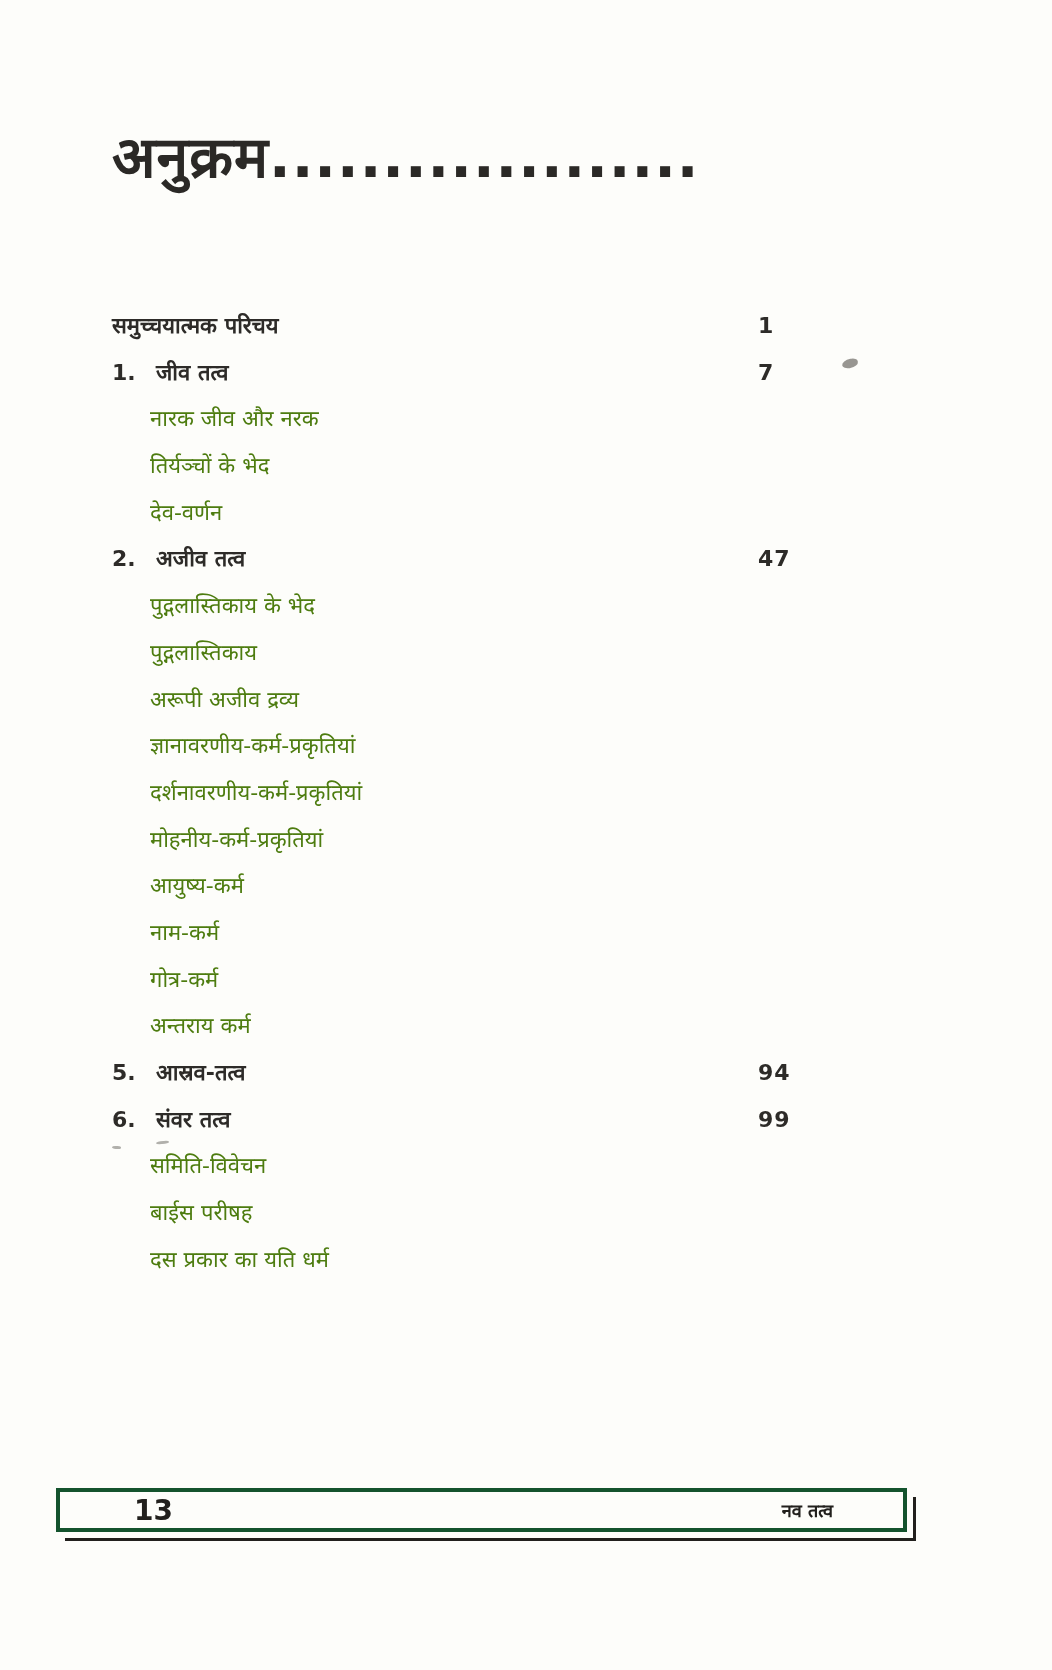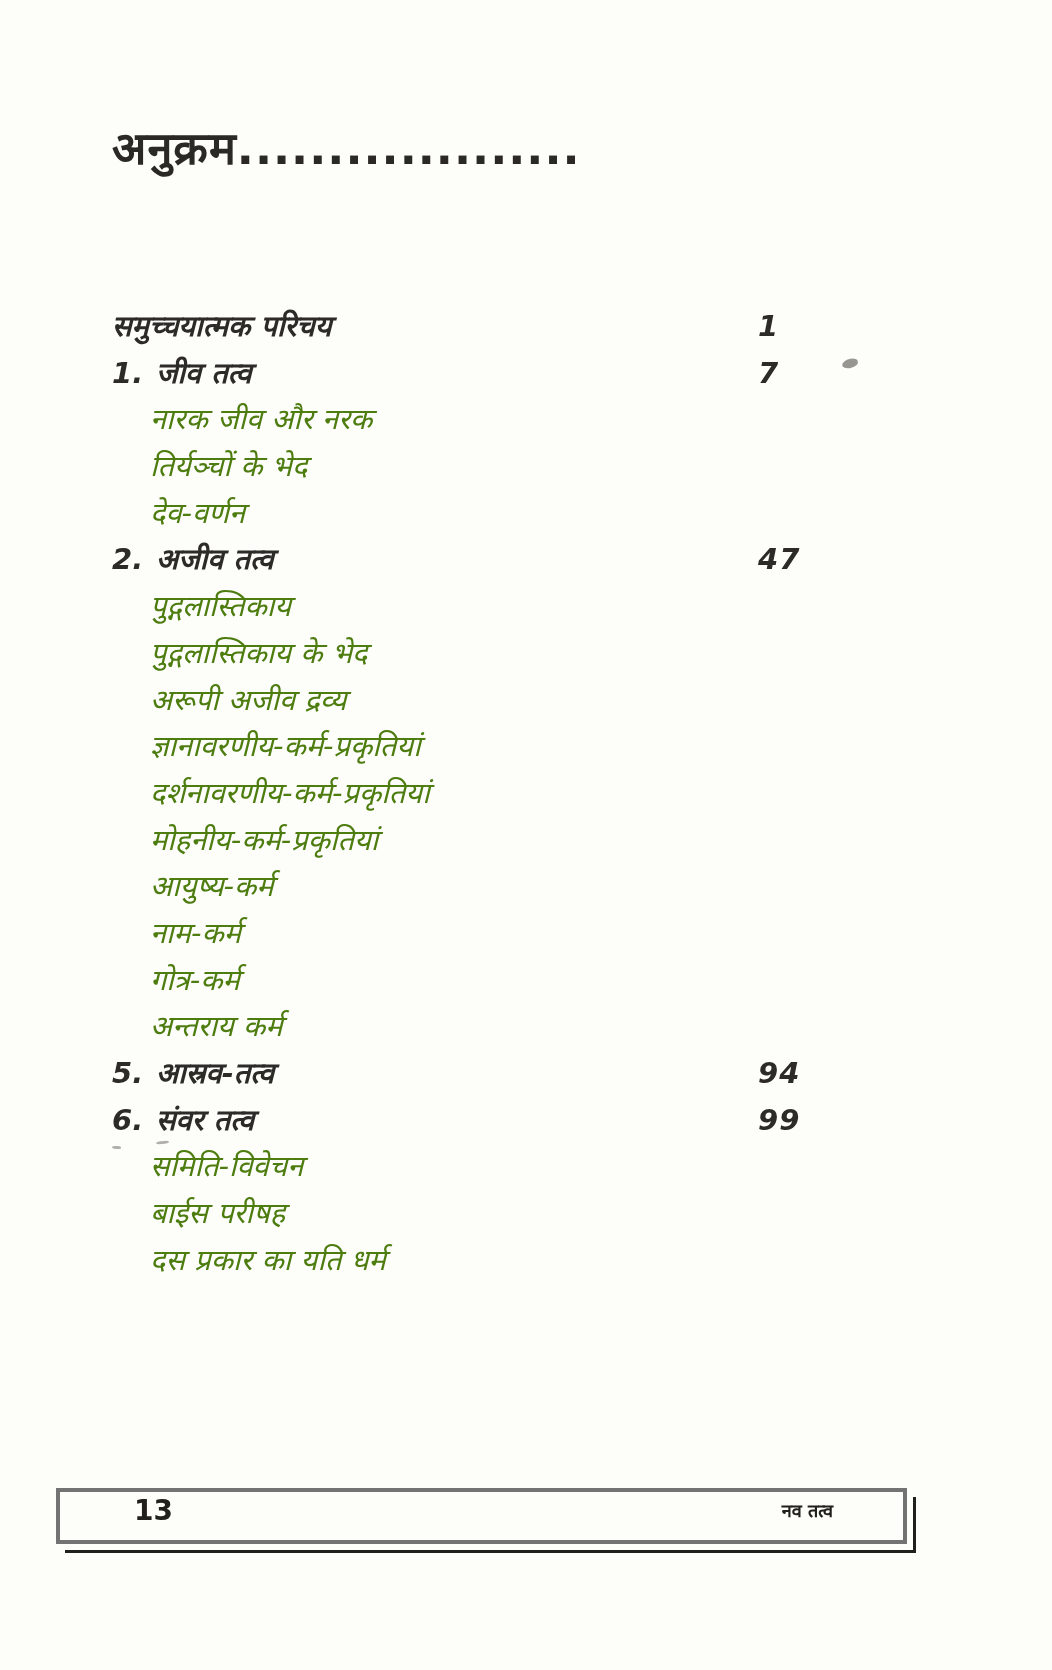--- a/index.html
+++ b/index.html
@@ -6,46 +6,45 @@
   body {
     width:1052px; height:1670px;
     background:#fdfdfa;
     font-family:"DejaVu Sans", sans-serif;
     color:#2d2b28;
     position:relative;
     overflow:hidden;
   }
   .page-title {
     position:absolute; left:112px; top:116px;
-    font-size:45px; font-weight:bold; letter-spacing:1px;
+    font-size:57px; font-weight:bold; letter-spacing:1px;
     color:#2b2926;
     white-space:nowrap;
   }
   .toc {
     position:absolute; left:112px; top:303px; width:780px;
   }
   .row {
     position:relative;
     height:46.7px; line-height:46.7px;
-    font-size:29px;
+    font-size:22px;
     white-space:nowrap;
-    font-style:italic;
   }
   .row.sec { font-weight:bold; }
   .row.sub { padding-left:38px; font-weight:normal; color:#4d7c0f; }
   .num { display:inline-block; width:44px; }
   .pg {
     position:absolute; left:646px; top:0;
     font-weight:bold; letter-spacing:1px;
   }
   .footer-box {
     position:absolute; left:56px; top:1488px;
-    width:851px; height:56px;
+    width:851px; height:44px;
     box-sizing:border-box;
-    border:4px solid #737373;
+    border:4px solid #14532d;
     background:#fdfdfa;
     box-shadow:6px 6px 0 0 #fdfdfa, 9px 9px 0 0 #22201d;
   }
   .footer-page {
     position:absolute; left:74px; top:0;
     line-height:38px; font-size:28px; font-weight:bold; color:#22201d;
   }
   .footer-title {
     position:absolute; right:70px; top:0;
     line-height:38px; font-size:18px; font-weight:bold; color:#22201d;
@@ -68,22 +67,22 @@
   <div class="row sec"><span class="lbl">समुच्चयात्मक परिचय</span><span class="pg">1</span></div>
 
   <div class="row sec"><span class="num">1.</span><span class="lbl">जीव तत्व</span><span class="pg">7</span></div>
 
   <div class="row sub"><span class="lbl">नारक जीव और नरक</span></div>
   <div class="row sub"><span class="lbl">तिर्यञ्चों के भेद</span></div>
   <div class="row sub"><span class="lbl">देव-वर्णन</span></div>
 
   <div class="row sec"><span class="num">2.</span><span class="lbl">अजीव तत्व</span><span class="pg">47</span></div>
 
+  <div class="row sub"><span class="lbl">पुद्गलास्तिकाय के भेद</span></div>
   <div class="row sub"><span class="lbl">पुद्गलास्तिकाय</span></div>
-  <div class="row sub"><span class="lbl">पुद्गलास्तिकाय के भेद</span></div>
   <div class="row sub"><span class="lbl">अरूपी अजीव द्रव्य</span></div>
 
 
 
   <div class="row sub"><span class="lbl">ज्ञानावरणीय-कर्म-प्रकृतियां</span></div>
   <div class="row sub"><span class="lbl">दर्शनावरणीय-कर्म-प्रकृतियां</span></div>
   <div class="row sub"><span class="lbl">मोहनीय-कर्म-प्रकृतियां</span></div>
   <div class="row sub"><span class="lbl">आयुष्य-कर्म</span></div>
   <div class="row sub"><span class="lbl">नाम-कर्म</span></div>
   <div class="row sub"><span class="lbl">गोत्र-कर्म</span></div>

